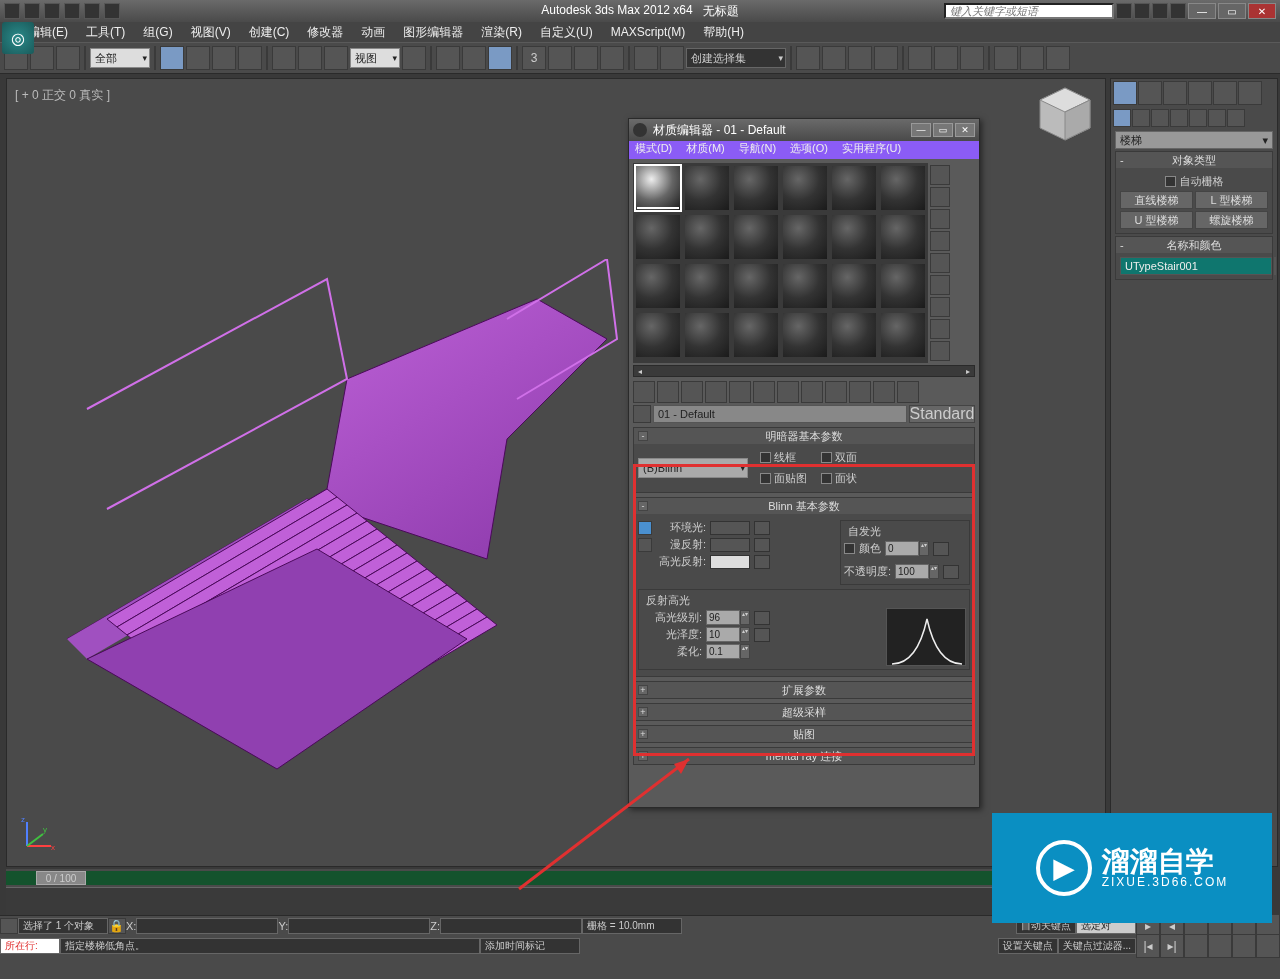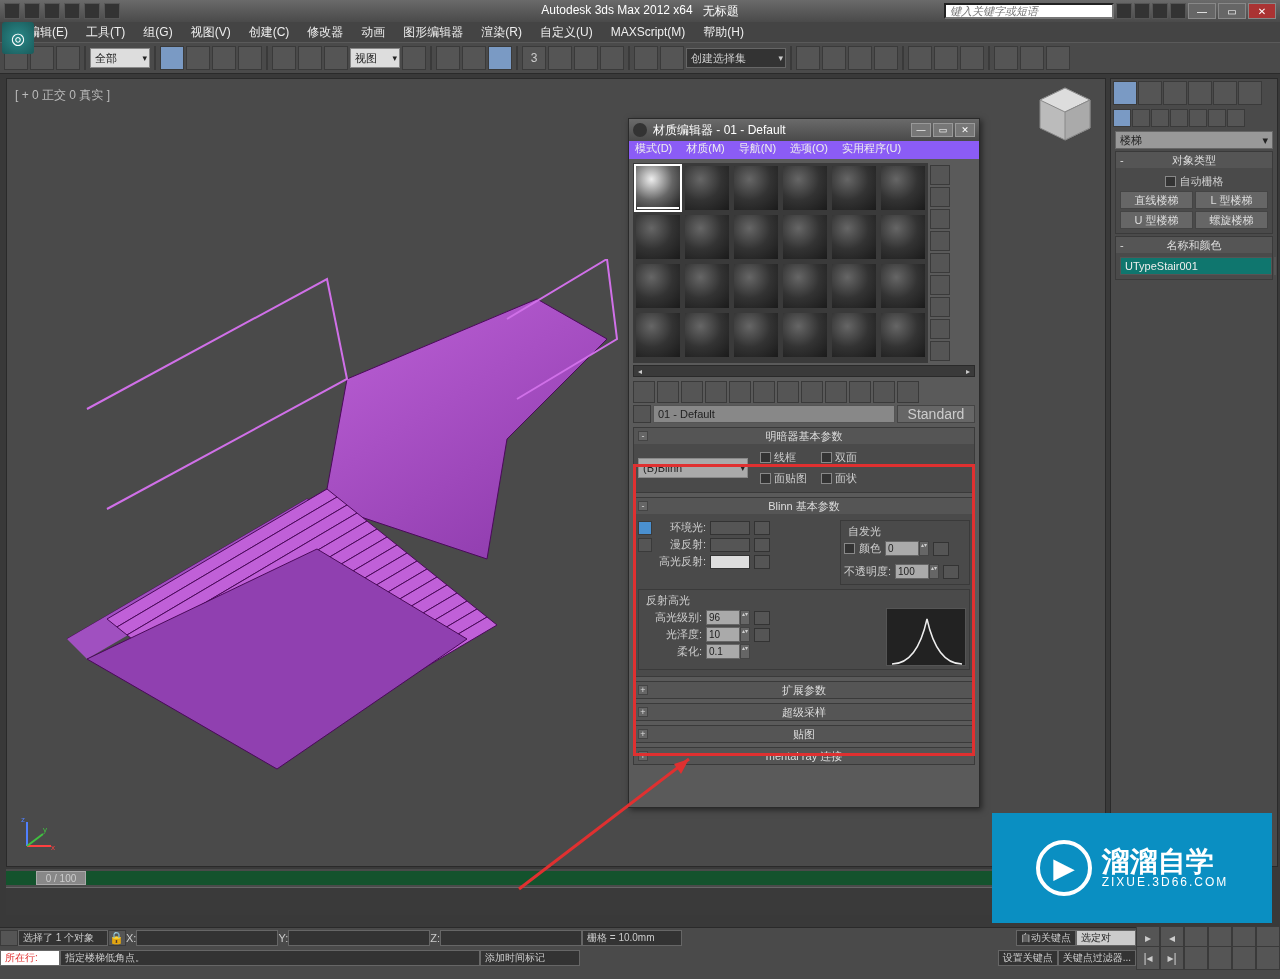--- a/index.html
+++ b/index.html
@@ -41,21 +41,21 @@
 .rollout .rb { padding: 4px; }
 .btngrid { display: grid; grid-template-columns: 1fr 1fr; gap: 2px; }
 .btngrid .b { height: 18px; background: #666; border: 1px solid #444; display: flex; align-items: center; justify-content: center; font-size: 11px; color: #ddd; }
 .namefield { display: flex; gap: 2px; }
 .namefield input { flex: 1; height: 18px; background: #0f766e; border: 1px solid #555; color: #eee; padding: 0 4px; font-size: 11px; }
 .namefield .swatch { width: 18px; height: 18px; background: #c040e0; border: 1px solid #555; }
 .timeline { position: absolute; left: 6px; right: 174px; bottom: 64px; height: 46px; background: #4a4a4a; }
 .timeline .slider { position: absolute; top: 2px; left: 0; right: 0; height: 14px; background: #14532d; }
 .timeline .slider .knob { position: absolute; left: 30px; top: 0; height: 14px; width: 50px; background: #888; border: 1px solid #aaa; display: flex; align-items: center; justify-content: center; font-size: 10px; }
 .timeline .ruler { position: absolute; top: 18px; left: 0; right: 0; bottom: 0; background: #3a3a3a; border-top: 1px solid #666; }
-.statusbar { position: absolute; left: 0; right: 0; bottom: 0; height: 52px; background: #4a4a4a; border-top: 1px solid #2a2a2a; display: flex; }
+.statusbar { position: absolute; left: 0; right: 0; bottom: 0; height: 64px; background: #4a4a4a; border-top: 1px solid #2a2a2a; display: flex; }
 .st-input { height: 16px; background: #333; border: 1px solid #666; color: #ccc; padding: 0 4px; font-size: 10px; min-width: 60px; }
 .matedit { position: absolute; top: 118px; left: 628px; width: 352px; height: 690px; background: #5a5a5a; border: 1px solid #2a2a2a; box-shadow: 2px 2px 6px rgba(0,0,0,0.5); }
 .matedit .me-tb { height: 22px; background: linear-gradient(#6a6a6a,#4a4a4a); display: flex; align-items: center; padding: 0 4px; color: #fff; font-size: 12px; }
 .matedit .me-tb .wbtns { margin-left: auto; display: flex; gap: 2px; }
 .matedit .me-tb .wb { width: 20px; height: 14px; background: #777; border: 1px solid #999; display: flex; align-items: center; justify-content: center; font-size: 9px; }
 .matedit .me-menu { height: 18px; background: #8b5cf6; display: flex; align-items: flex-start; gap: 14px; padding: 0 6px; font-size: 11px; color: #eee; }
 .me-body { position: relative; padding: 4px; }
 .me-slots { display: flex; }
 .slot-grid { display: grid; grid-template-columns: repeat(6, 48px); grid-template-rows: repeat(4, 48px); gap: 1px; background: #3a3a3a; padding: 1px; }
 .slot { background: radial-gradient(circle at 35% 30%, #666 0%, #333 50%, #1a1a1a 100%); border: 2px solid #3a3a3a; position: relative; }
@@ -63,21 +63,21 @@
 .slot.sel::after { content: ""; position: absolute; bottom: 1px; left: 1px; right: 1px; height: 2px; background: #fff; }
 .me-side { width: 24px; display: flex; flex-direction: column; gap: 2px; padding: 2px; }
 .me-side .sb { width: 20px; height: 20px; background: #555; border: 1px solid #3a3a3a; }
 .me-scroll { height: 12px; background: #3a3a3a; border: 1px solid #2a2a2a; margin-top: 2px; display: flex; align-items: center; }
 .me-scroll .l, .me-scroll .r { width: 12px; text-align: center; font-size: 8px; }
 .me-tool { display: flex; gap: 2px; margin-top: 4px; flex-wrap: wrap; }
 .me-tool .mb { width: 22px; height: 22px; background: #555; border: 1px solid #3a3a3a; }
 .me-name { display: flex; gap: 2px; margin-top: 2px; align-items: center; }
 .me-name .pk { width: 18px; height: 18px; background: #555; border: 1px solid #3a3a3a; }
 .me-name input { flex: 1; height: 18px; background: #888; border: 1px solid #555; color: #222; padding: 0 4px; font-size: 11px; }
-.me-name .type { width: 78px; height: 18px; background: #666; border: 1px solid #444; display: flex; align-items: center; justify-content: center; font-size: 14px; }
+.me-name .type { width: 66px; height: 18px; background: #666; border: 1px solid #444; display: flex; align-items: center; justify-content: center; font-size: 16px; }
 .redbox { position: absolute; top: 305px; left: 4px; right: 4px; height: 292px; border: 3px solid #e03030; pointer-events: none; z-index: 10; }
 .redarrow { position: absolute; top: 580px; left: -120px; width: 200px; height: 160px; z-index: 11; pointer-events: none; }
 .me-roll { margin-top: 4px; border: 1px solid #3a3a3a; }
 .me-roll .rh2 { height: 16px; background: #555; display: flex; align-items: center; justify-content: center; font-size: 11px; position: relative; color: #ddd; }
 .me-roll .rh2 .mm { position: absolute; left: 4px; width: 10px; height: 10px; background: #666; border: 1px solid #444; font-size: 9px; line-height: 8px; text-align: center; }
 .me-roll .rb2 { padding: 4px; background: #4a4a4a; }
 .row { display: flex; align-items: center; gap: 4px; margin: 2px 0; font-size: 11px; }
 .row label { color: #ccc; }
 .cb { width: 11px; height: 11px; background: #333; border: 1px solid #888; display: inline-block; }
 .spin { display: flex; align-items: center; }

